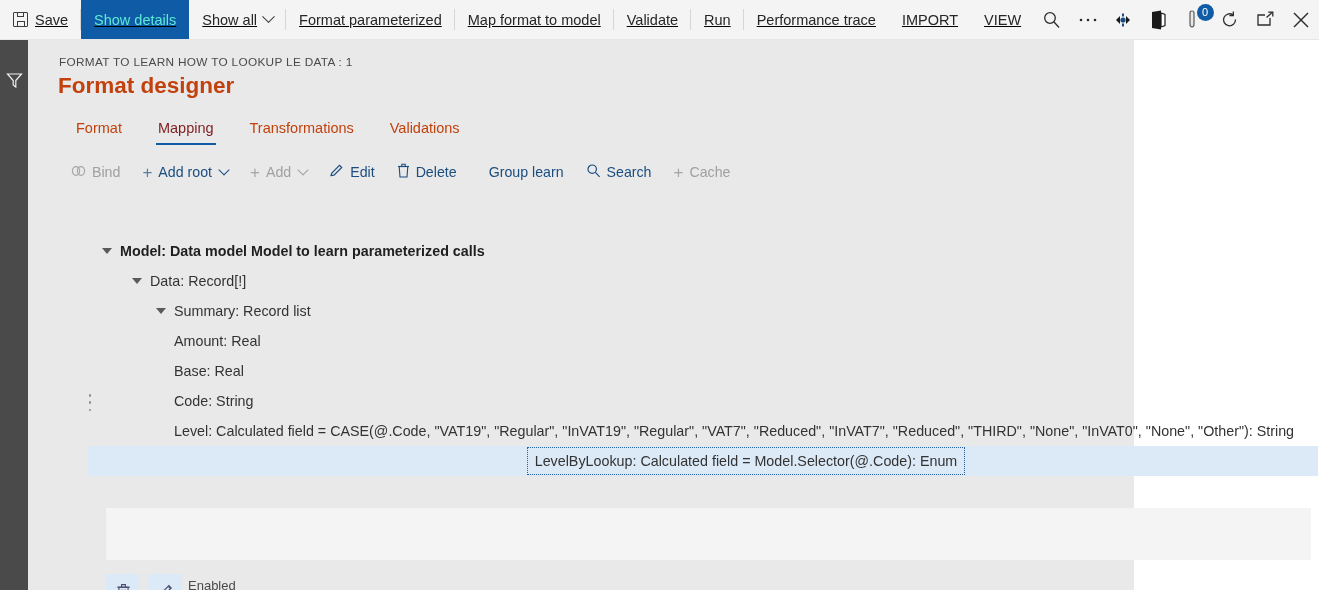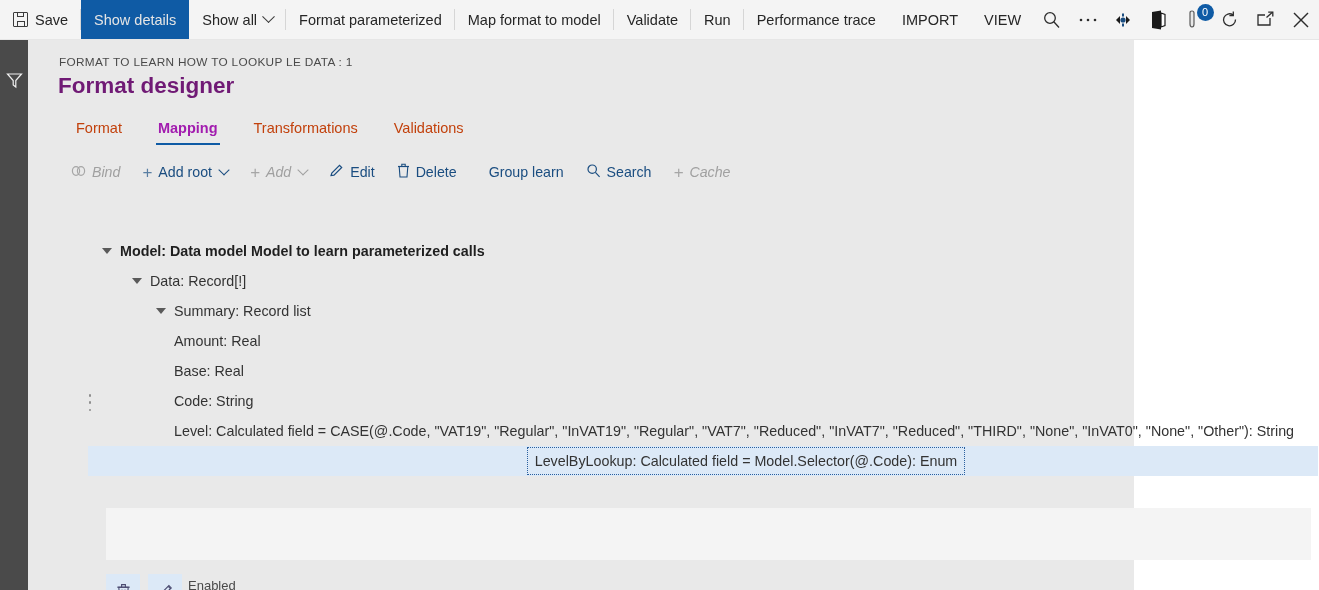--- a/index.html
+++ b/index.html
@@ -18,20 +18,21 @@
   
   .topbar {
     position: absolute;
     left: 0; top: 0;
     width: 1319px; height: 40px;
     background: #f4f4f4;
     border-bottom: 1px solid #e6e6e6;
     display: flex;
     align-items: stretch;
     box-sizing: border-box;
+    text-decoration: underline;
   }
   .tb-btn {
     display: flex;
     align-items: center;
     gap: 7px;
     padding: 0 13px;
     font-size: 14.5px;
     color: #262626;
     white-space: nowrap;
     cursor: default;
@@ -39,21 +40,21 @@
   }
   .tb-btn.sep::after {
     content: "";
     position: absolute;
     right: 0; top: 9px; bottom: 9px;
     width: 1px;
     background: #d6d6d6;
   }
   .tb-btn.active {
     background: #0f5ba5;
-    color: #e5e5e5;
+    color: #5eead4;
   }
   .tb-save-icon {
     width: 15px; height: 15px;
     border: 1.6px solid #3b3b3b;
     border-radius: 1px;
     position: relative;
     box-sizing: border-box;
   }
   .tb-save-icon::before {
     content: "";
@@ -129,41 +130,41 @@
     left: 31px; top: 15px;
     font-size: 11.8px;
     letter-spacing: .32px;
     color: #4a4a4a;
   }
   .page-title {
     position: absolute;
     left: 30px; top: 33px;
     font-size: 22.5px;
     font-weight: bold;
-    color: #701a75;
+    color: #c2410c;
   }
 
   
   .tabs {
     position: absolute;
     left: 30px; top: 74px;
     display: flex;
     gap: 0;
   }
   .tab {
     padding: 6px 18px 9px 18px;
     font-size: 14.5px;
     color: #c2410c;
     cursor: default;
     position: relative;
     white-space: nowrap;
   }
   .tab.selected {
-    color: #a21caf;
-    font-weight: bold;
+    color: #7f1d1d;
+    font-weight: normal;
   }
   .tab.selected::after {
     content: "";
     position: absolute;
     left: 16px; right: 16px; bottom: 0;
     height: 2px;
     background: #0f5ba5;
   }
 
   
@@ -176,21 +177,21 @@
   .act {
     display: flex;
     align-items: center;
     gap: 6px;
     padding: 5px 11px;
     font-size: 14.2px;
     color: #1a4d80;
     white-space: nowrap;
     cursor: default;
   }
-  .act.disabled { color: #a0a0a0; font-style: italic; }
+  .act.disabled { color: #a0a0a0; }
   .act .plus {
     font-size: 17px;
     line-height: 1;
     font-weight: 300;
     color: #5a7fa3;
   }
   .act.disabled .plus { color: #a6a6a6; }
   .act .chevd {
     display: inline-block;
     width: 7px; height: 7px;

